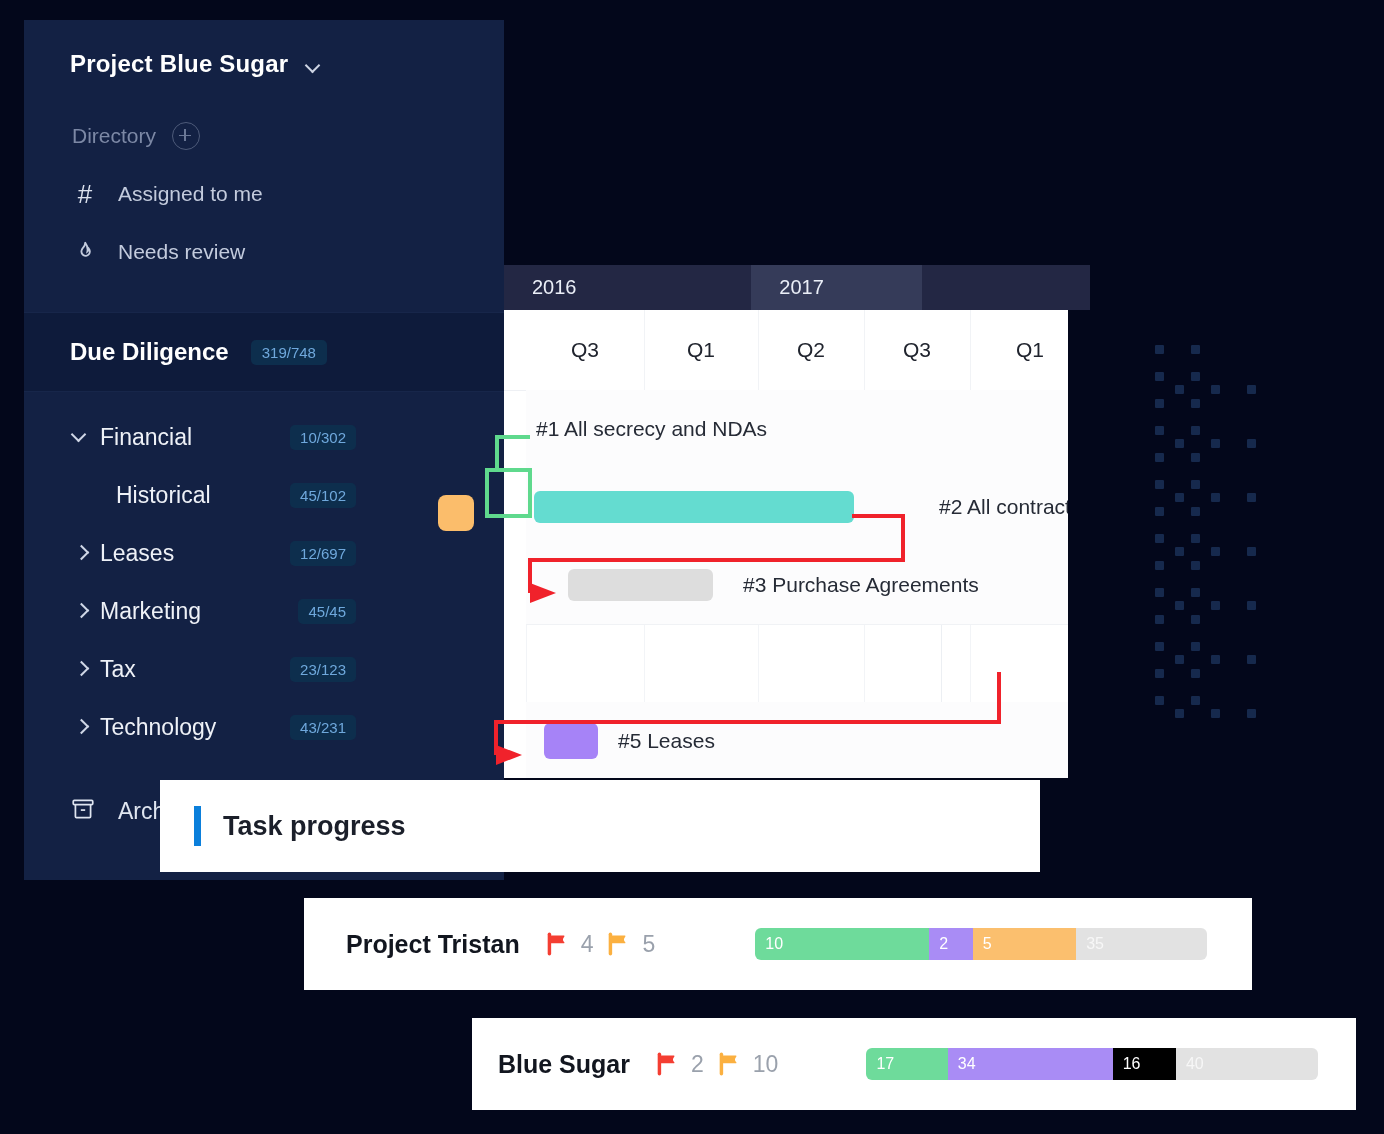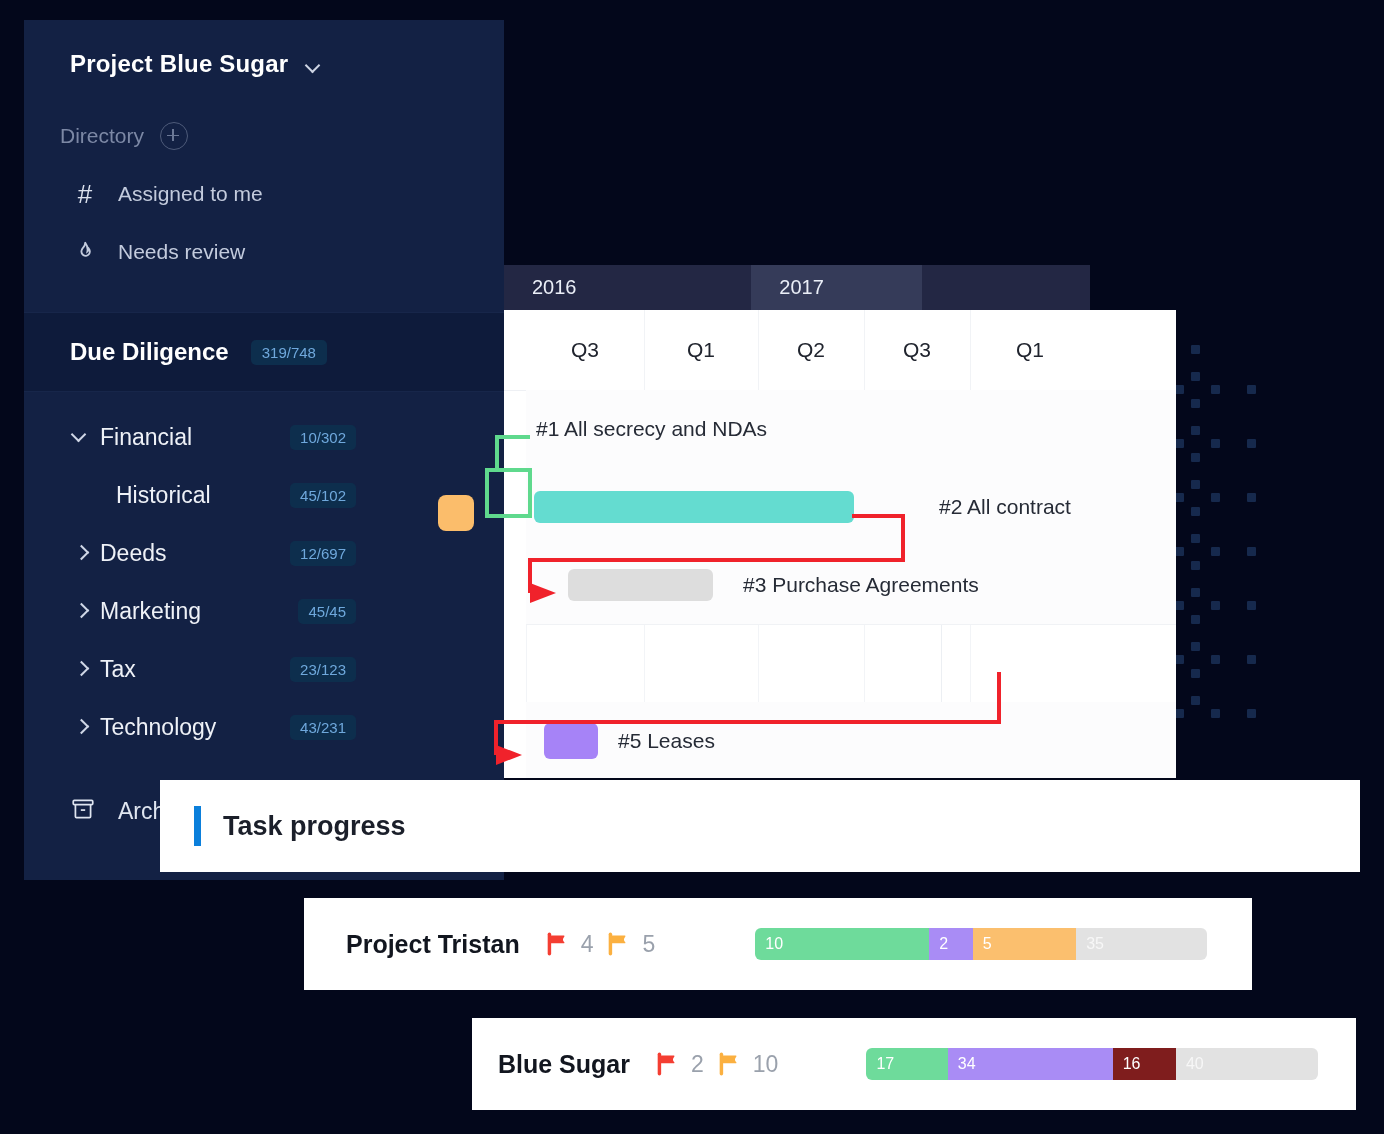--- a/index.html
+++ b/index.html
@@ -35,21 +35,21 @@
   }
   .chev-down{
     width:15px;height:15px;position:relative;flex:none;margin-top:2px;
   }
   .chev-down:before{
     content:"";position:absolute;left:1px;top:2px;width:9px;height:9px;
     border-right:2px solid #cdd4e4;border-bottom:2px solid #cdd4e4;
     transform:rotate(45deg);
   }
   .sb-dir{
-    display:flex;align-items:center;gap:16px;padding:44px 0 0 36px;
+    display:flex;align-items:center;gap:16px;padding:44px 0 0 48px;
   }
   .sb-dir-label{color:#7c88a5;font-size:21px;}
   .plus-circle{
     width:26px;height:26px;border-radius:50%;border:1.5px solid #4e5b7a;position:relative;flex:none;
   }
   .plus-circle:before,.plus-circle:after{
     content:"";position:absolute;background:#6b7896;
   }
   .plus-circle:before{left:6px;top:11.5px;width:12px;height:1.6px;}
   .plus-circle:after{left:11.2px;top:6px;width:1.6px;height:12px;}
@@ -94,21 +94,21 @@
   .archive-label{color:#dfe5f0;font-size:23px;}
   
   .gantt-years{
     position:absolute;left:504px;top:265px;width:586px;height:45px;display:flex;
   }
   .gy{height:45px;display:flex;align-items:center;padding-left:28px;color:#eaeef7;font-size:20px;}
   .gy.y1{width:256px;background:#232744;}
   .gy.y2{width:166px;background:#353b59;}
   .gy.y3{width:164px;background:#232744;}
   .gantt-card{
-    position:absolute;left:504px;top:310px;width:672px;height:468px;background:#ffffff;
+    position:absolute;left:504px;top:310px;width:564px;height:468px;background:#ffffff;
     overflow:hidden;
   }
   .q-header{height:80px;position:relative;border-bottom:1px solid #eef0f4;}
   .q-header .qcell{
     position:absolute;top:0;height:80px;display:flex;align-items:center;justify-content:center;
     color:#20242e;font-size:21px;border-right:1px solid #f1f3f6;
   }
   .grid-lines{position:absolute;left:0;top:80px;width:100%;height:388px;}
   .grid-lines span{position:absolute;top:0;width:1px;height:388px;background:#f2f4f7;}
   .rows{position:absolute;left:0;top:80px;width:100%;height:388px;}
@@ -132,21 +132,21 @@
     position:absolute;right:38px;top:50%;transform:translateY(-50%);color:#11151f;font-size:27px;font-weight:bold;line-height:1;
   }
   .vdiv{position:absolute;top:80px;left:437px;width:1px;height:388px;background:#eceff3;}
   
   .connectors{position:absolute;left:0;top:0;width:1384px;height:1134px;pointer-events:none;}
   .orange-sq{
     position:absolute;left:438px;top:495px;width:36px;height:36px;background:#fbbd6b;border-radius:8px;
   }
   
   .tp-card{
-    position:absolute;left:160px;top:780px;width:1200px;height:92px;background:#ffffff;
+    position:absolute;left:160px;top:780px;width:880px;height:92px;background:#ffffff;
     display:flex;align-items:center;
   }
   .tp-accent{width:7px;height:40px;background:#0b7fdb;margin-left:34px;flex:none;}
   .tp-title{margin-left:22px;color:#1b1f2a;font-size:27px;font-weight:bold;}
   
   .proj-card{
     position:absolute;background:#ffffff;display:flex;align-items:center;
   }
   .proj-tristan{left:304px;top:898px;width:948px;height:92px;}
   .proj-blue{left:472px;top:1018px;width:884px;height:92px;}
@@ -254,21 +254,21 @@
       <span class="tree-label">Financial</span>
       <span class="tree-badge">10/302</span>
     </div>
     <div class="tree-row">
       <span class="caret"></span>
       <span class="tree-label sub">Historical</span>
       <span class="tree-badge">45/102</span>
     </div>
     <div class="tree-row">
       <span class="caret right"></span>
-      <span class="tree-label">Deeds</span>
+      <span class="tree-label">Leases</span>
       <span class="tree-badge">12/697</span>
     </div>
     <div class="tree-row">
       <span class="caret right"></span>
       <span class="tree-label">Marketing</span>
       <span class="tree-badge">45/45</span>
     </div>
     <div class="tree-row">
       <span class="caret right"></span>
       <span class="tree-label">Tax</span>
@@ -410,16 +410,16 @@
       <svg width="26" height="26" viewBox="0 0 24 24">
         <path d="M5 3v18" stroke="#fbb040" stroke-width="3.2" stroke-linecap="round"></path>
         <path d="M6 4.2h12.2c.6 0 .9.6.5 1-1.6 1.7-1.6 3.4 0 5.1.4.4.1 1-.5 1H6z" fill="#fbb040"></path>
       </svg>
       <span class="flag-num">10</span>
     </span>
   </span>
   <span class="seg-bar" style="margin-left:88px;width:452px">
     <span class="seg" style="background:#6edb9b;width:18%">17</span>
     <span class="seg" style="background:#a98cf5;width:36.5%">34</span>
-    <span class="seg" style="background:#7f1d1d;width:14%">16</span>
+    <span class="seg" style="background:#000000;width:14%">16</span>
     <span class="seg gray" style="background:#e2e2e2;width:31.5%">40</span>
   </span>
 </div>
 
 </body></html>

